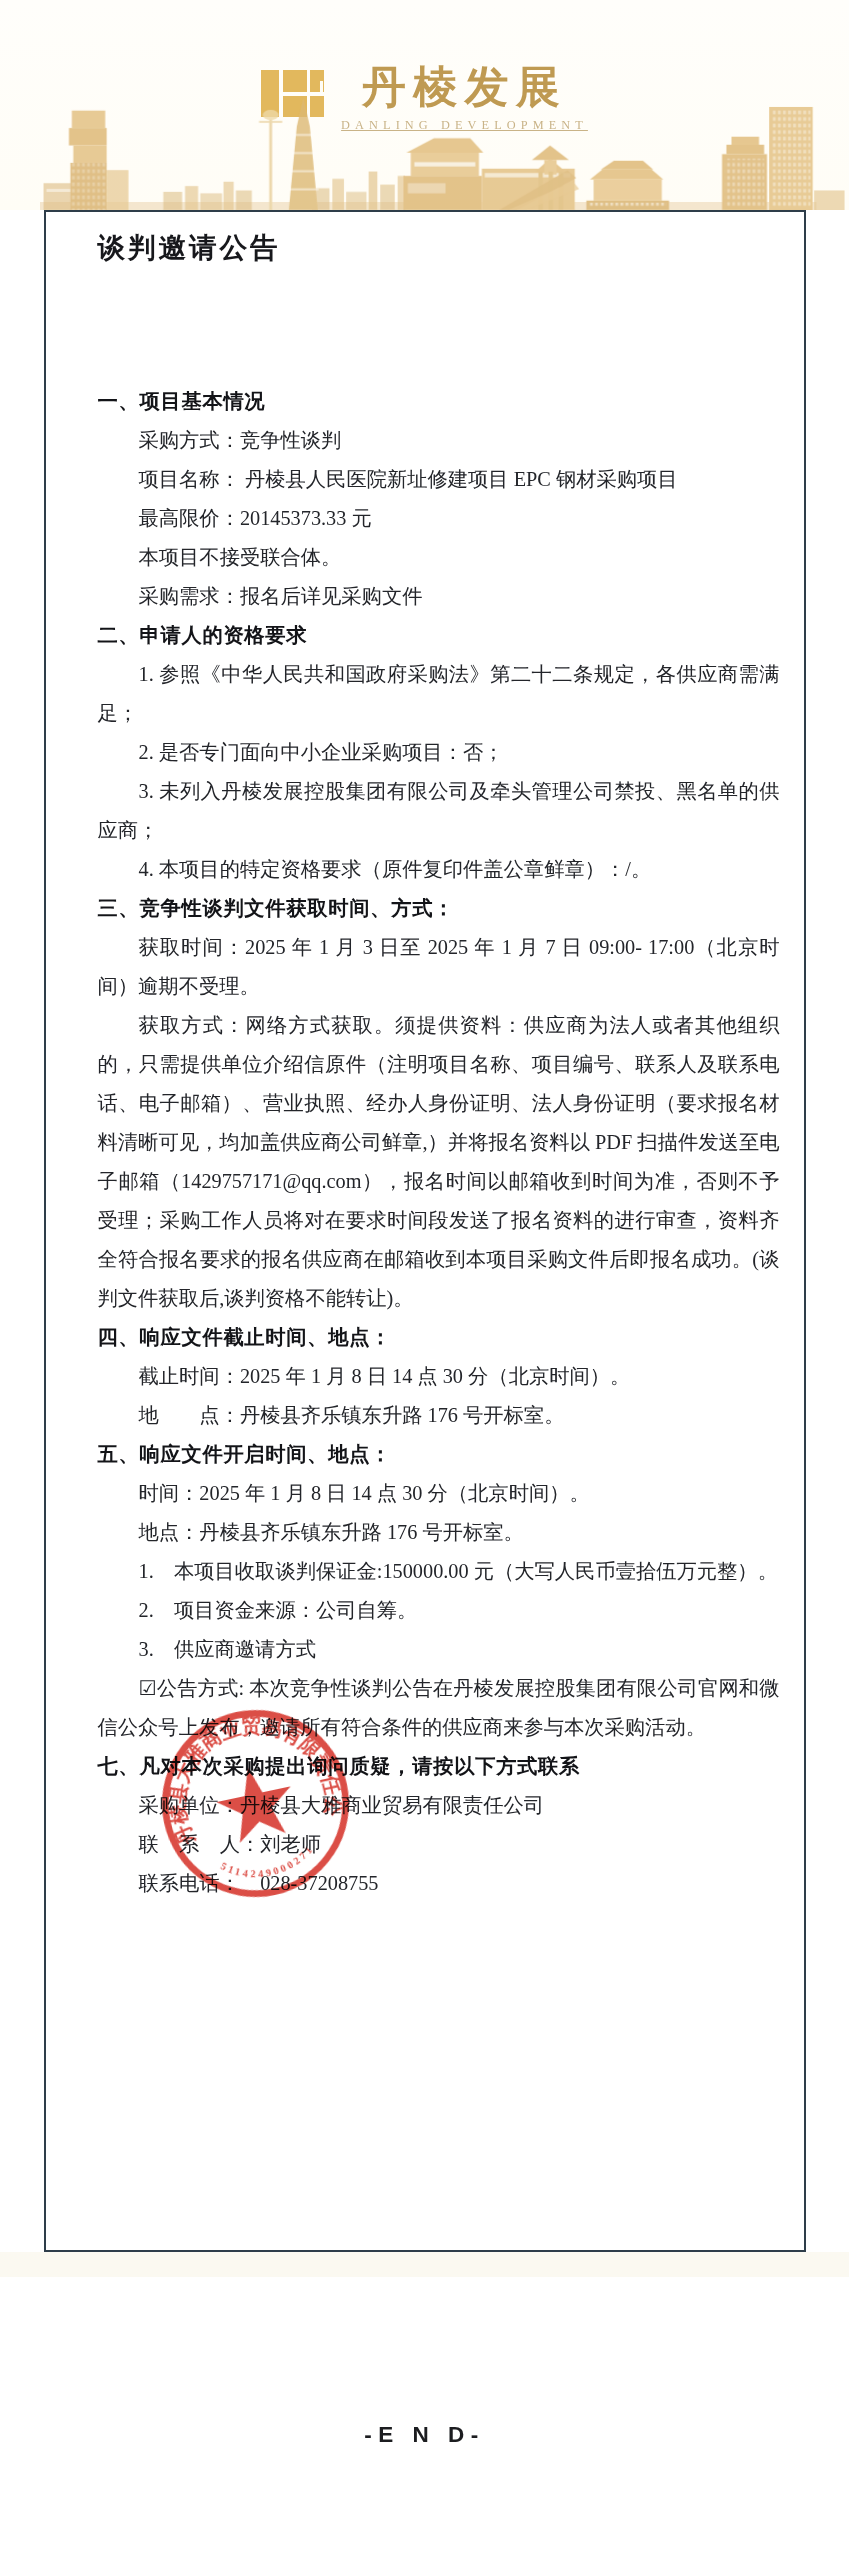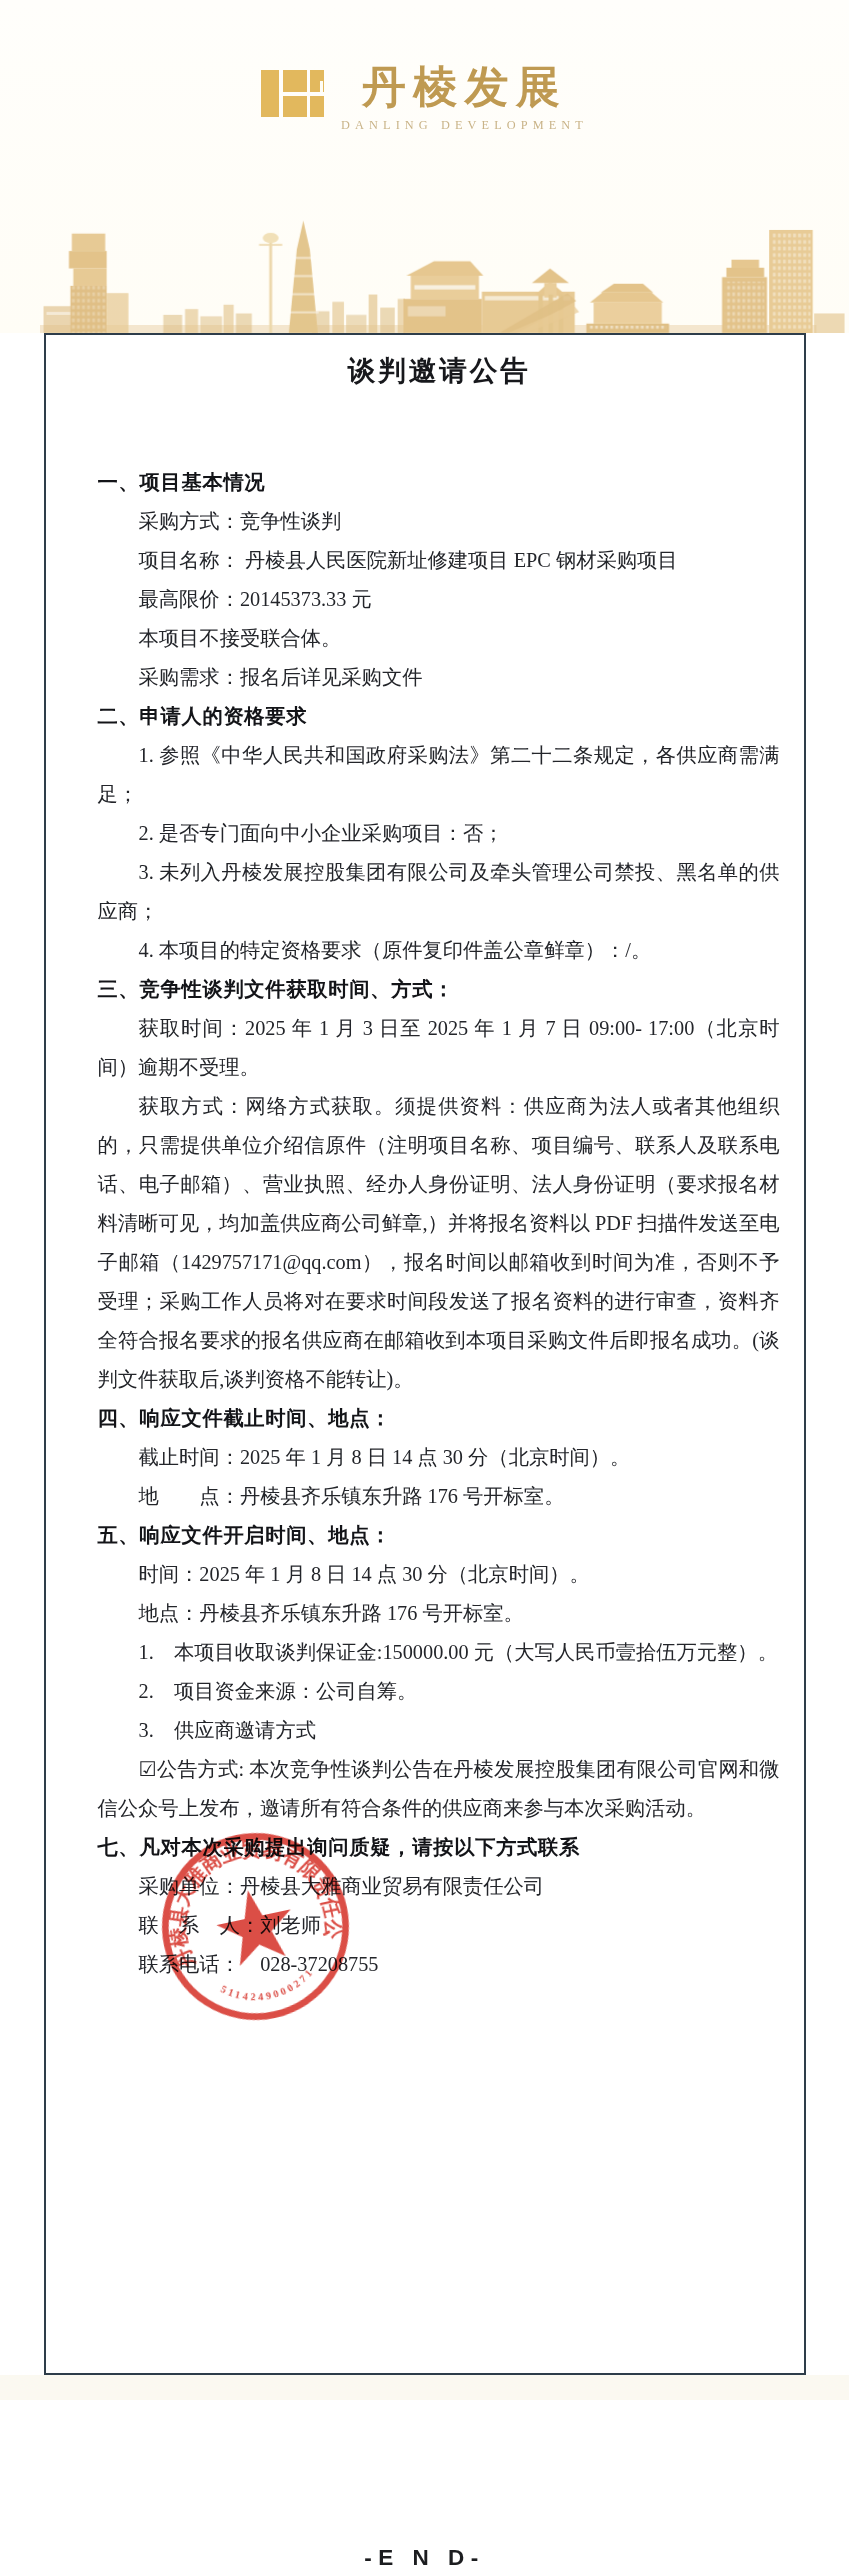--- a/index.html
+++ b/index.html
@@ -3,39 +3,39 @@
 <meta charset="utf-8">
 <style>
   html,body{margin:0;padding:0;}
   body{
     width:849px; height:2576px; position:relative;
     background:#ffffff;
     font-family:"Liberation Serif","DejaVu Serif",serif;
     color:#23252a;
   }
   
-  .header{height:333px;position:relative;background:linear-gradient(#fffefb,#fffdf6);overflow:hidden;}
+  .header{height:210px;position:relative;background:linear-gradient(#fffefb,#fffdf6);overflow:hidden;}
   .brand{position:absolute;top:64px;left:0;width:100%;display:flex;justify-content:center;align-items:flex-start;gap:19px;}
   .logo-mark{width:61px;height:51px;display:grid;grid-template-columns:18px 24px 13.8px;grid-template-rows:22.5px 21px;column-gap:3.6px;row-gap:3.6px;margin-top:5.8px;}
   .logo-mark div{background:#e2b85d;}
   .cell-mid-top{position:relative;}
   .cell-mid-top::after{content:"";position:absolute;left:10.2px;bottom:0;width:2.9px;height:11.6px;background:#fffdf6;}
   .cell-right{grid-row:1/3;}
   .brand-text{display:flex;flex-direction:column;align-items:center;}
   .brand-cn{font-size:44px;font-weight:bold;color:#bf9a52;letter-spacing:7.3px;line-height:48px;}
-  .brand-en{font-size:12.3px;color:#c9b387;letter-spacing:5.1px;margin-top:5.8px;font-family:"Liberation Serif",serif;}
+  .brand-en{font-size:12.3px;color:#c9b387;letter-spacing:5.1px;margin-top:5.8px;font-family:"Liberation Serif",serif;text-decoration:underline;}
   .skyline{position:absolute;left:0;bottom:0;}
   
   .doc-box{
     box-sizing:border-box;width:762px;height:2042px;margin:0 auto;
     border:2.9px solid #2e3d4a;background:#ffffff;position:relative;
     padding:19px 22.5px 0 52px;overflow:hidden;
   }
-  .doc-title{font-size:27.6px;font-weight:bold;text-align:center;color:#17181c;
-    line-height:33px;margin:0 0 76px 0;letter-spacing:2.9px;}
+  .doc-title{font-size:27.6px;font-weight:bold;color:#17181c;
+    line-height:33px;margin:0 0 118px 0;letter-spacing:2.9px;}
   .doc-body{width:682px;}
   .doc-body p{margin:0;font-size:20.3px;line-height:39px;}
   .ln-h{font-weight:bold;color:#131418;letter-spacing:0.7px;}
   .ln-p{text-indent:41px;text-align:justify;color:#23252a;}
   
   .seal{position:absolute;left:112px;top:1494px;width:195px;height:195px;
     mix-blend-mode:multiply;opacity:.88;transform:rotate(-12deg);pointer-events:none;}
   
   .after-strip{width:100%;height:25px;background:#f9f6ea;opacity:.65;}
   .end-line{margin-top:145px;text-align:center;font-size:22.5px;font-weight:bold;

